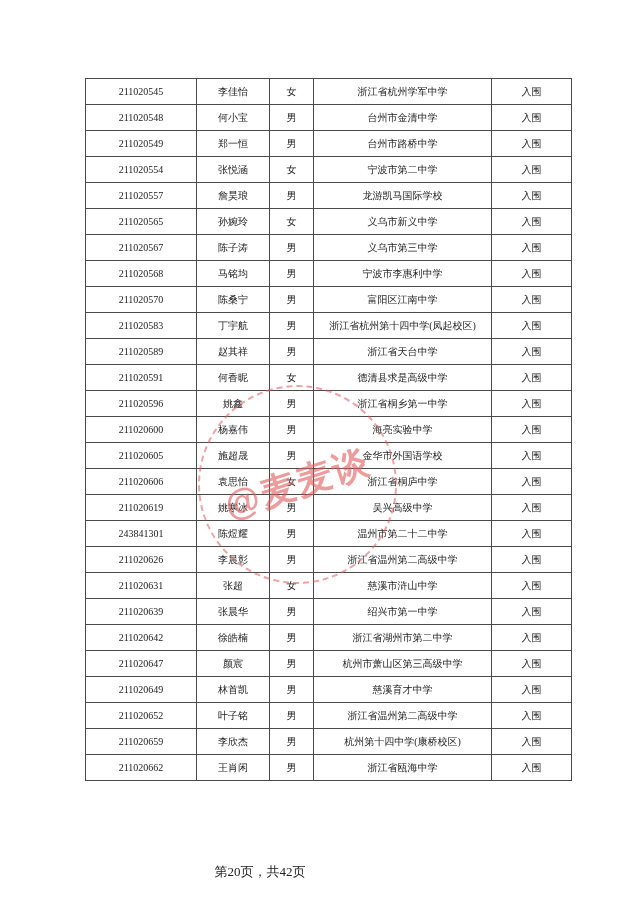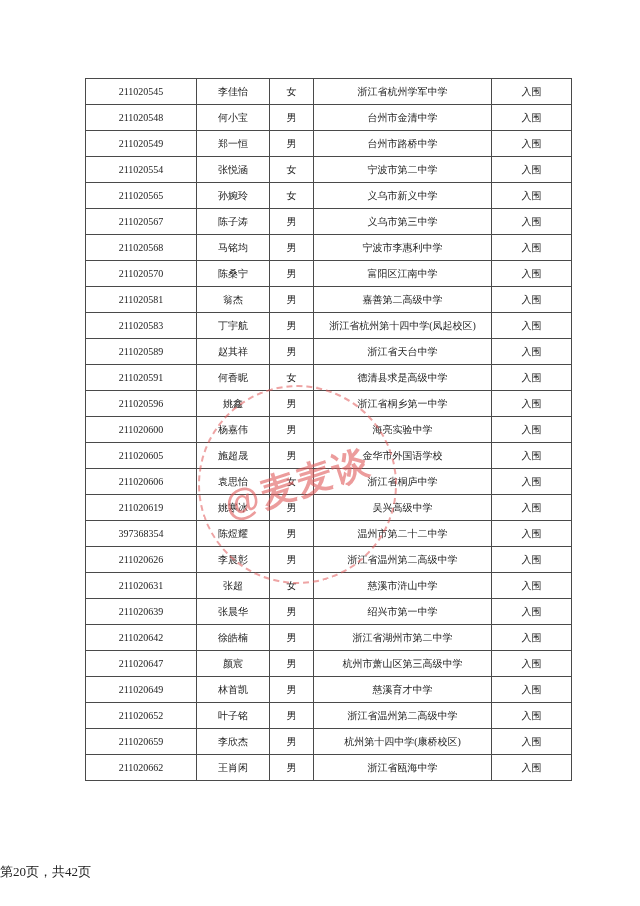--- a/index.html
+++ b/index.html
@@ -62,20 +62,21 @@
     font-size: 36px;
     font-weight: bold;
     letter-spacing: 2px;
     font-family: "Liberation Sans", "DejaVu Sans", sans-serif;
   }
   .footer {
     position: absolute;
     left: 0;
     top: 863px;
     width: 520px;
+    text-align: center;
     font-size: 13px;
     color: #222222;
   }
 </style>
 </head>
 <body>
 
 <div class="page">
 
   <table class="roster-table">
@@ -113,20 +114,27 @@
 
     <tr>
       <td>211020554</td>
       <td>张悦涵</td>
       <td>女</td>
       <td>宁波市第二中学</td>
       <td>入围</td>
     </tr>
 
 
+    <tr>
+      <td>211020557</td>
+      <td>詹昊琅</td>
+      <td>男</td>
+      <td>龙游凯马国际学校</td>
+      <td>入围</td>
+    </tr>
 
     <tr>
       <td>211020565</td>
       <td>孙婉玲</td>
       <td>女</td>
       <td>义乌市新义中学</td>
       <td>入围</td>
     </tr>
 
     <tr>
@@ -146,27 +154,20 @@
     </tr>
 
     <tr>
       <td>211020570</td>
       <td>陈桑宁</td>
       <td>男</td>
       <td>富阳区江南中学</td>
       <td>入围</td>
     </tr>
 
-    <tr>
-      <td>211020581</td>
-      <td>翁杰</td>
-      <td>男</td>
-      <td>嘉善第二高级中学</td>
-      <td>入围</td>
-    </tr>
 
     <tr>
       <td>211020583</td>
       <td>丁宇航</td>
       <td>男</td>
       <td>浙江省杭州第十四中学(凤起校区)</td>
       <td>入围</td>
     </tr>
 
     <tr>
@@ -219,21 +220,21 @@
 
     <tr>
       <td>211020619</td>
       <td>姚寒冰</td>
       <td>男</td>
       <td>吴兴高级中学</td>
       <td>入围</td>
     </tr>
 
     <tr>
-      <td>397368354</td>
+      <td>243841301</td>
       <td>陈煜耀</td>
       <td>男</td>
       <td>温州市第二十二中学</td>
       <td>入围</td>
     </tr>
 
     <tr>
       <td>211020626</td>
       <td>李晨彰</td>
       <td>男</td>

